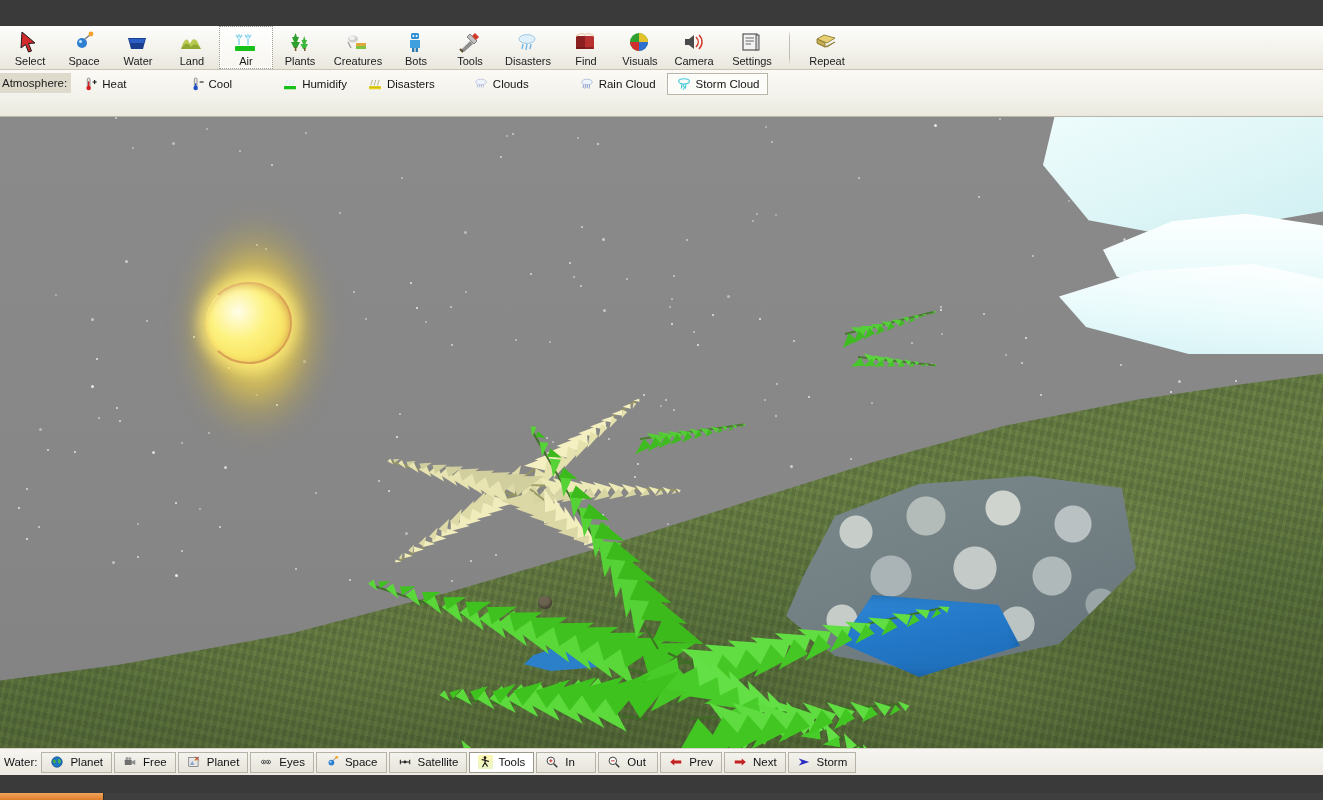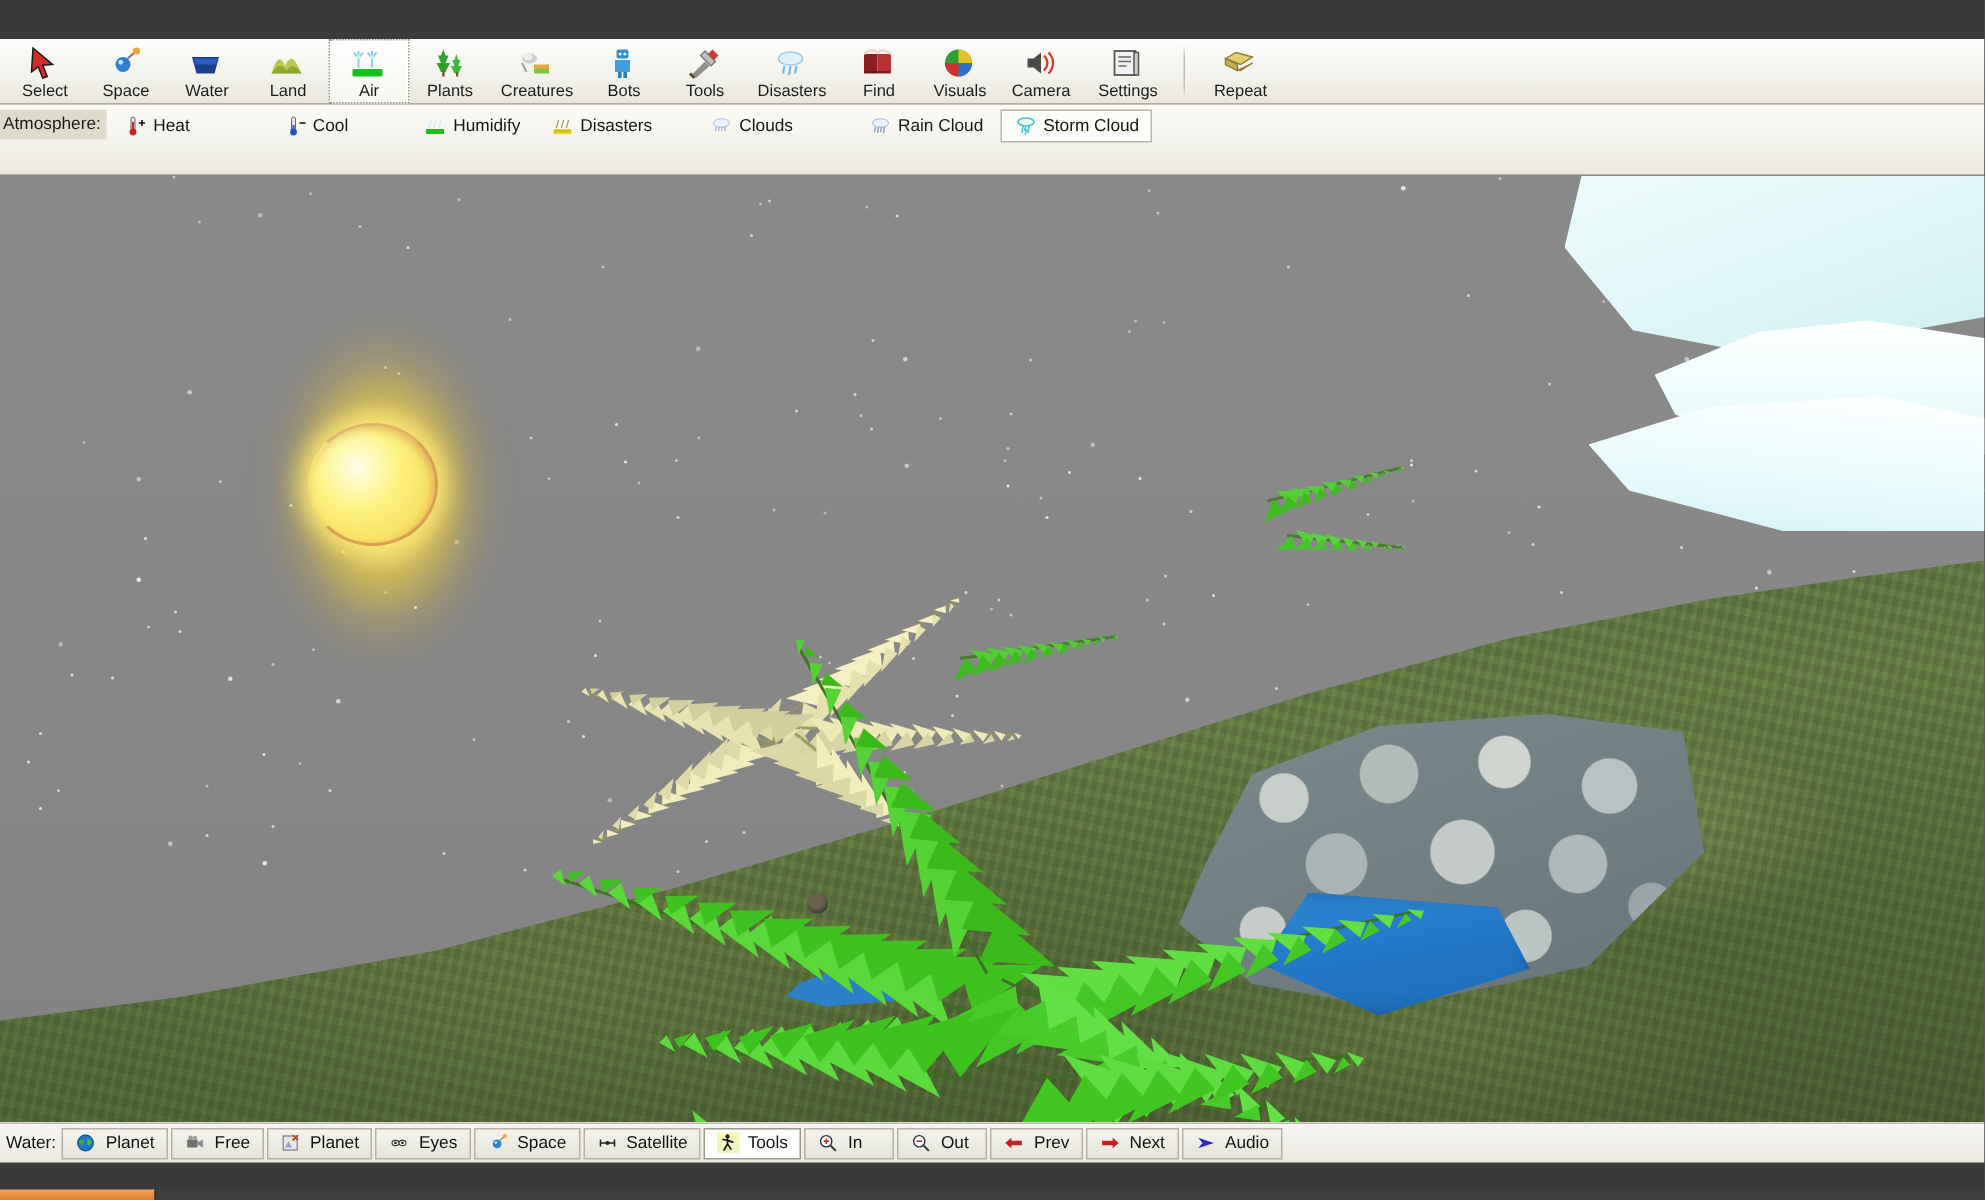--- a/index.html
+++ b/index.html
@@ -1149,21 +1149,21 @@
         <div class="cbtn">
           <span class="cico"><svg width="14" height="14" viewBox="0 0 24 24">
               <path d="M22 12 L15 6 V9.5 H3 V14.5 H15 V18 Z" fill="#c42020"></path>
             </svg></span>
           <span>Next</span>
         </div>
         <div class="cbtn">
           <span class="cico"><svg width="14" height="14" viewBox="0 0 24 24">
               <path d="M3 6 L21 12 L3 18 L8 12 Z" fill="#2a2ac4"></path>
             </svg></span>
-          <span>Audio</span>
+          <span>Storm</span>
         </div>
       </div>
   </div>
 
 
   <div class="taskbar">
     <div class="taskbar-item-active"></div>
     <div class="taskbar-rest"></div>
   </div>
 

